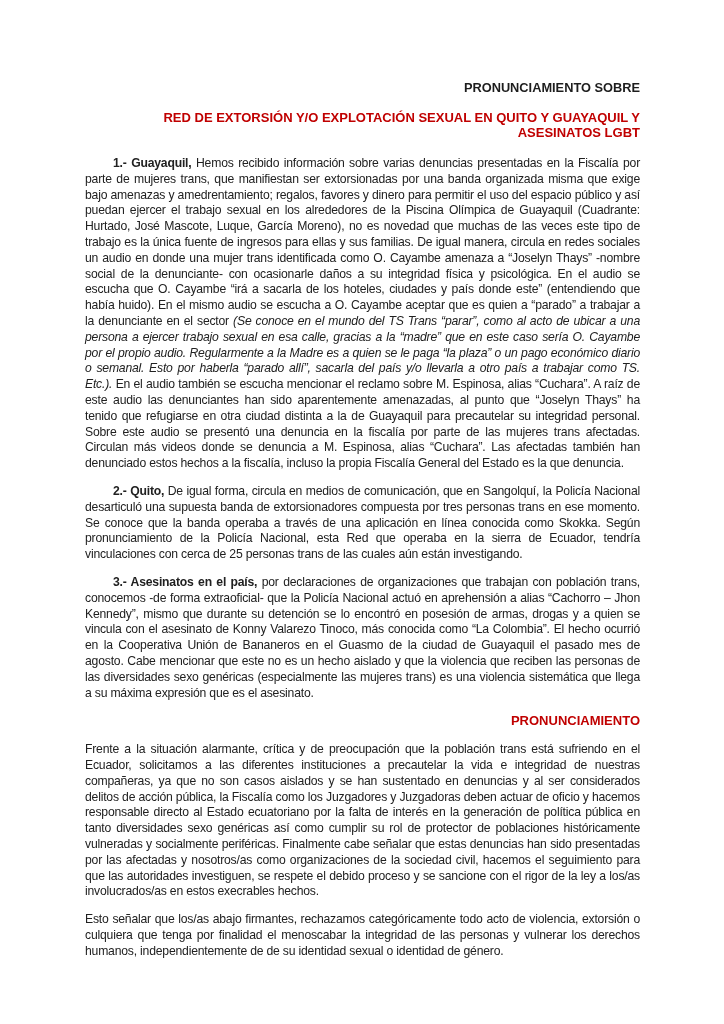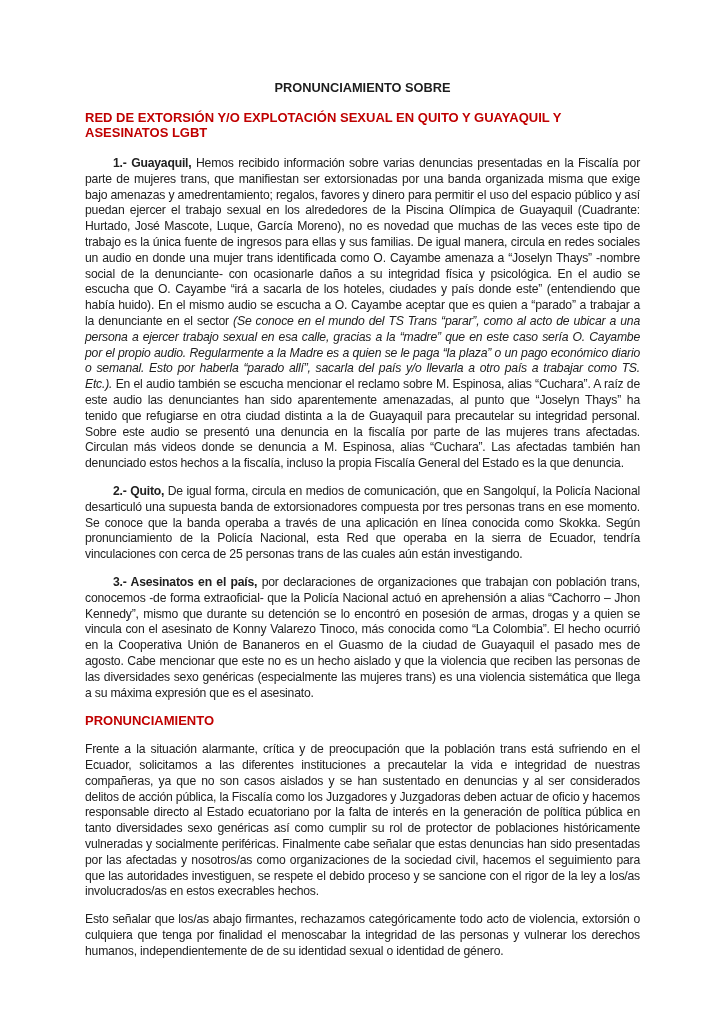--- a/index.html
+++ b/index.html
@@ -15,29 +15,29 @@
     margin: 0 auto;
     background: #ffffff;
     box-sizing: border-box;
     padding: 80px 84px 0 85px;
     overflow: hidden;
     font-family: "Liberation Sans", sans-serif;
     color: #212121;
   }
   .doc-title {
     margin: 0 0 15px 0;
-    text-align: center;
+    text-align: right;
     font-size: 12.8px;
     font-weight: bold;
     letter-spacing: 0;
     color: #1d1d1d;
   }
   .doc-subtitle {
     margin: 0 0 16px 0;
-    text-align: left;
+    text-align: right;
     font-size: 13px;
     font-weight: bold;
     color: #c00000;
   }
   .section-heading {
     margin: 0 0 14px 0;
     text-align: left;
     font-size: 13px;
     font-weight: bold;
     color: #c00000;
@@ -52,21 +52,21 @@
   }
   .lead {
     font-weight: bold;
     margin-left: 28px;
   }
   .note-italic {
     font-style: italic;
   }
   .pron-heading {
     margin: 2px 0 14px 0;
-    text-align: left;
+    text-align: right;
     font-size: 13px;
     font-weight: bold;
     color: #c00000;
   }
 </style>
 </head>
 <body>
 
 <div class="page">
 

